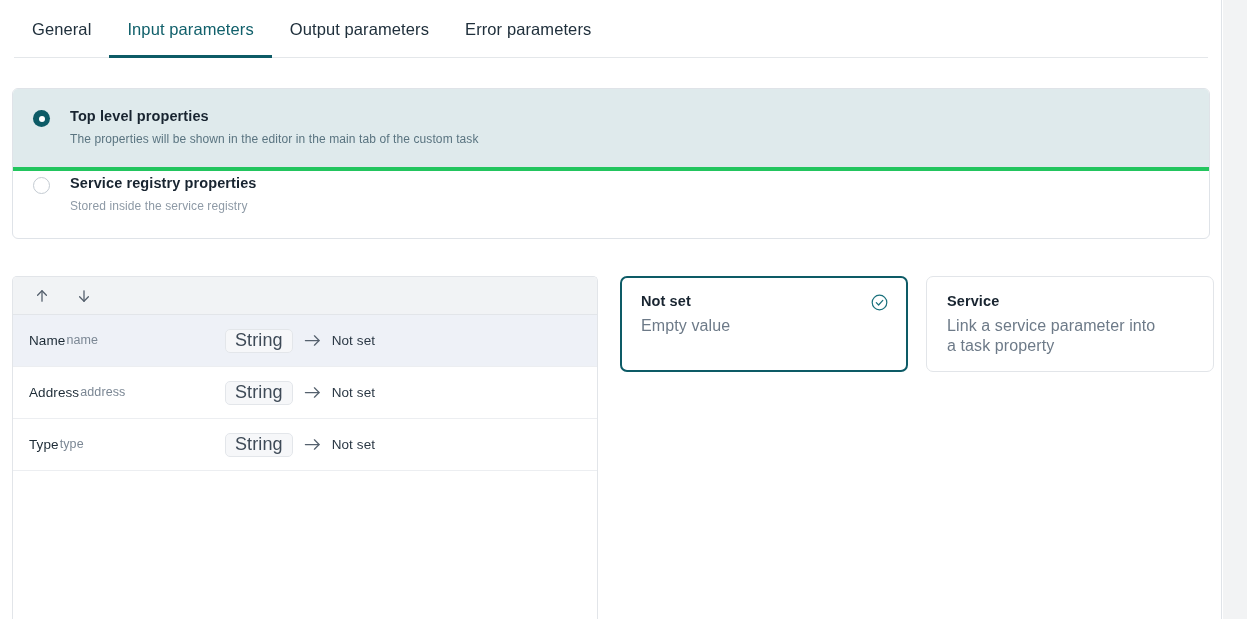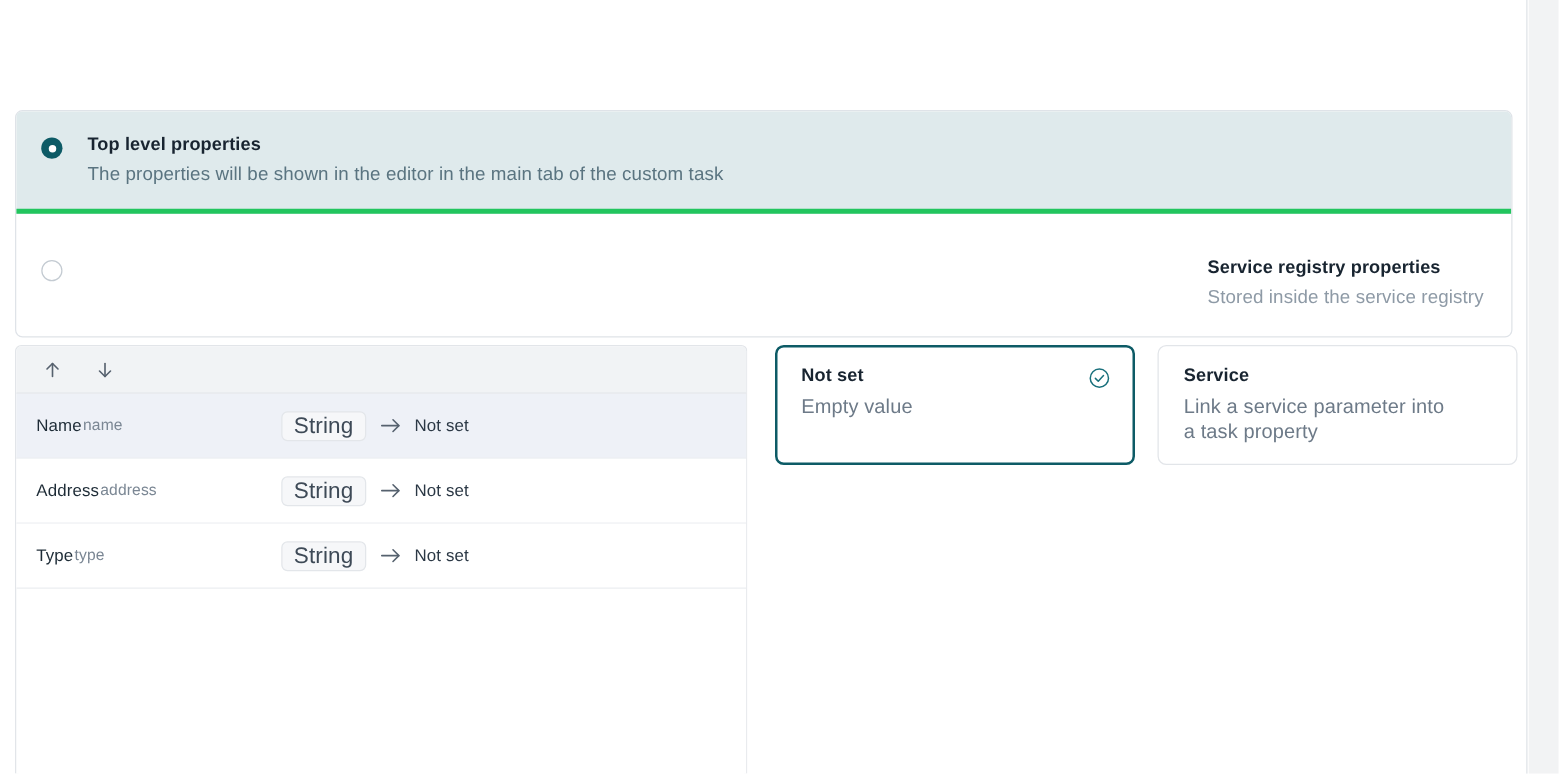--- a/index.html
+++ b/index.html
@@ -107,23 +107,22 @@
     align-items: flex-start;
     gap: 20px;
     padding: 18px 22px 18px 20px;
     cursor: pointer;
   }
   .radio-row.selected {
     background: #dfeaec;
     border-bottom: 4px solid #22c55e;
   }
   .radio-row + .radio-row {
-    padding-top: 34px;
+    padding-top: 3px;
     padding-bottom: 22px;
-    justify-content: space-between;
   }
 
   .radio-mark {
     flex: 0 0 auto;
     width: 17px;
     height: 17px;
     border-radius: 50%;
     margin-top: 3px;
     border: 1.5px solid #c4cbd2;
     background: #ffffff;
@@ -145,21 +144,21 @@
 
   .radio-texts { display: flex; flex-direction: column; gap: 4px; }
   .radio-title {
     font-size: 14.5px;
     font-weight: 700;
     line-height: 19px;
     color: #182430;
     letter-spacing: .1px;
   }
   .radio-desc {
-    font-size: 15px;
+    font-size: 12px;
     line-height: 19px;
     color: #5a7480;
     letter-spacing: .1px;
   }
   .radio-row:not(.selected) .radio-desc { color: #8e9aa6; }
 
   
   .table-panel {
     position: absolute;
     left: 12px;
@@ -295,20 +294,26 @@
     line-height: 0;
   }
 </style>
 </head>
 <body>
 
 <div id="app">
 
   <div id="panel">
 
+    <div class="tabbar">
+      <button class="tab">General</button>
+      <button class="tab active">Input parameters</button>
+      <button class="tab">Output parameters</button>
+      <button class="tab">Error parameters</button>
+    </div>
 
     <div class="radio-group">
 
       <div class="radio-row selected">
         <span class="radio-mark"></span>
         <span class="radio-texts">
           <span class="radio-title">Top level properties</span>
           <span class="radio-desc">The properties will be shown in the editor in the main tab of the custom task</span>
         </span>
       </div>

